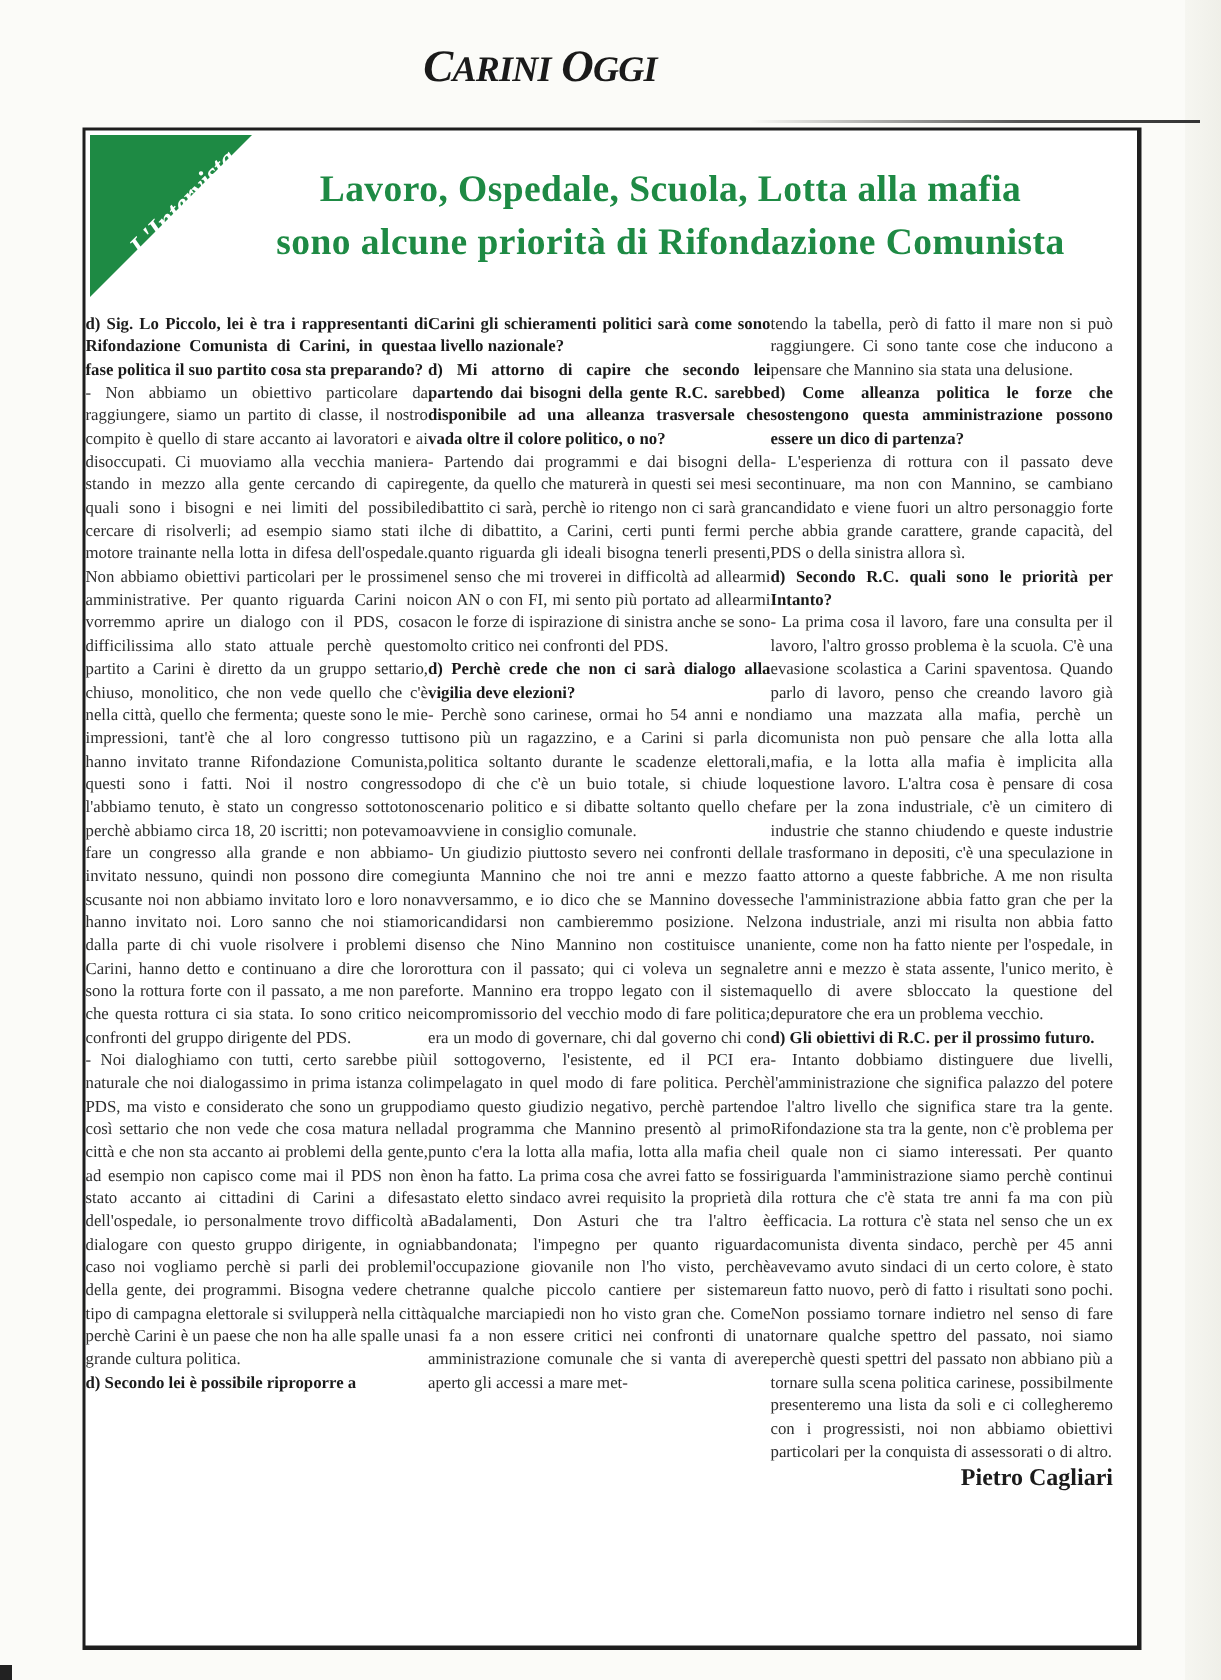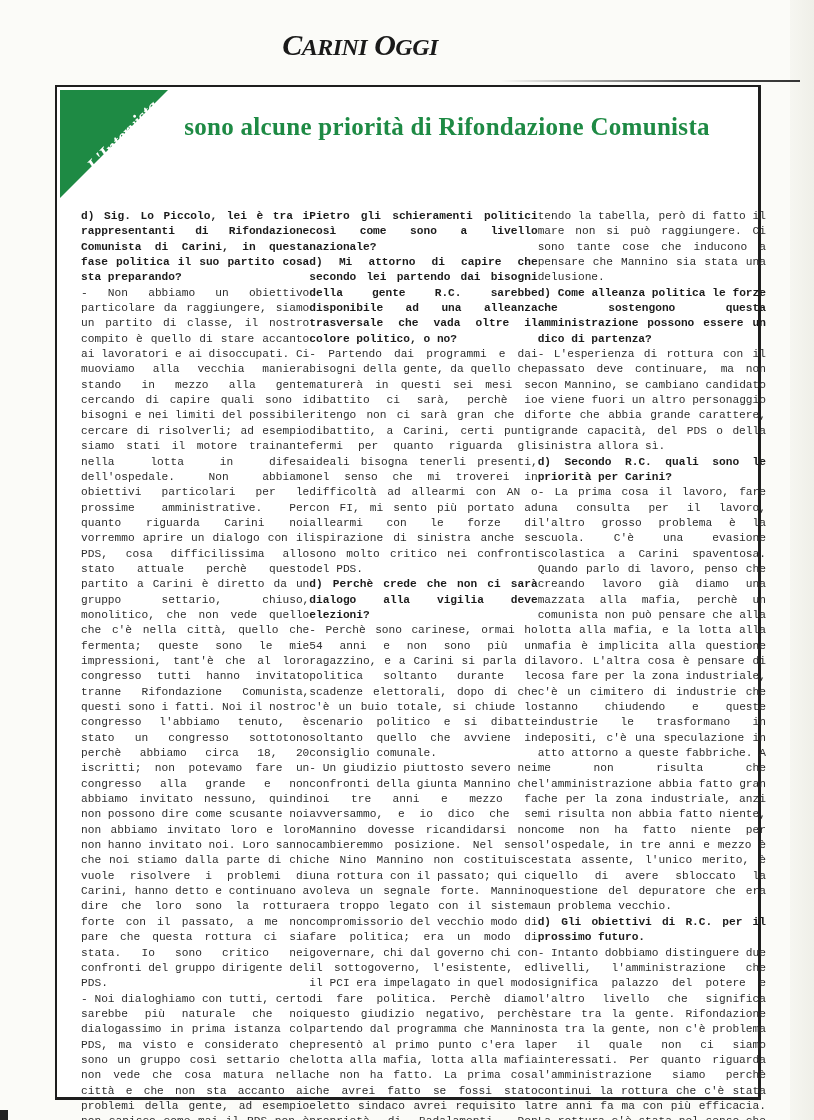--- a/index.html
+++ b/index.html
@@ -37,22 +37,22 @@
     transform: rotate(-45deg); transform-origin: 50% 50%;
     color: #ffffff; font-style: italic; font-weight: bold; font-size: 19px;
     font-family: "Liberation Serif", serif;
   }
   .headline {
     position: absolute; left: 90px; top: 22px; width: 600px; text-align: center;
     color: #1e8a44; font-weight: bold; font-size: 25px; line-height: 35px;
     font-family: "Liberation Serif", serif; letter-spacing: 0.3px;
   }
   .columns {
-    position: absolute; left: 24px; top: 122px; width: 685px; height: 885px;
-    display: flex; gap: 0; font-family: Liberation Mono, monospace;
+    position: absolute; left: 0; top: 122px; width: 685px; height: 885px;
+    display: flex; gap: 0;
   }
   .col {
     flex: 1 1 0; font-size: 11.2px; line-height: 15.35px; text-align: justify;
     hyphens: manual; color: #2e2e2e;
   }
   .col p { margin: 0; }
   .q { font-weight: bold; color: #1b1b1b; }
   .signature {
     text-align: right; font-weight: bold; font-size: 16px; margin-top: 2px; color: #1b1b1b;
   }
@@ -75,43 +75,44 @@
 </div>
 <div class="top-rule"></div>
 
 <div class="frame">
   <div class="corner">
     <div class="corner-tri"></div>
     <div class="corner-label">L'Intervista</div>
   </div>
 
   <div class="headline">
+    <div>Lavoro, Ospedale, Scuola, Lotta alla mafia</div>
     <div>sono alcune priorità di Rifondazione Comunista</div>
   </div>
 
   <div class="columns">
     <div class="col">
         <p class="q">d) Sig. Lo Piccolo, lei è tra i rappresentanti di Rifondazione Comunista di Carini, in questa fase politica il suo partito cosa sta preparando?</p>
         <p class="a">- Non abbiamo un obiettivo particolare da raggiungere, siamo un partito di classe, il nostro compito è quello di stare accanto ai lavoratori e ai disoccupati. Ci muoviamo alla vecchia maniera stando in mezzo alla gente cercando di capire quali sono i bisogni e nei limiti del possibile cercare di risolverli; ad esempio siamo stati il motore trainante nella lotta in difesa dell'ospedale. Non abbiamo obiettivi particolari per le prossime amministrative. Per quanto riguarda Carini noi vorremmo aprire un dialogo con il PDS, cosa difficilissima allo stato attuale perchè questo partito a Carini è diretto da un gruppo settario, chiuso, monolitico, che non vede quello che c'è nella città, quello che fermenta; queste sono le mie impressioni, tant'è che al loro congresso tutti hanno invitato tranne Rifondazione Comunista, questi sono i fatti. Noi il nostro congresso l'abbiamo tenuto, è stato un congresso sottotono perchè abbiamo circa 18, 20 iscritti; non potevamo fare un congresso alla grande e non abbiamo invitato nessuno, quindi non possono dire come scusante noi non abbiamo invitato loro e loro non hanno invitato noi. Loro sanno che noi stiamo dalla parte di chi vuole risolvere i problemi di Carini, hanno detto e continuano a dire che loro sono la rottura forte con il passato, a me non pare che questa rottura ci sia stata. Io sono critico nei confronti del gruppo dirigente del PDS.</p>
         <p class="a">- Noi dialoghiamo con tutti, certo sarebbe più naturale che noi dialogassimo in prima istanza col PDS, ma visto e considerato che sono un gruppo così settario che non vede che cosa matura nella città e che non sta accanto ai problemi della gente, ad esempio non capisco come mai il PDS non è stato accanto ai cittadini di Carini a difesa dell'ospedale, io personalmente trovo difficoltà a dialogare con questo gruppo dirigente, in ogni caso noi vogliamo perchè si parli dei problemi della gente, dei programmi. Bisogna vedere che tipo di campagna elettorale si svilupperà nella città perchè Carini è un paese che non ha alle spalle una grande cultura politica.</p>
         <p class="q">d) Secondo lei è possibile riproporre a</p>
       </div>
     <div class="col">
-        <p class="q">Pietro gli schieramenti politici così come sono a livello nazionale?</p>
+        <p class="q">Carini gli schieramenti politici sarà come sono a livello nazionale?</p>
         <p class="q">d) Mi attorno di capire che secondo lei partendo dai bisogni della gente R.C. sarebbe disponibile ad una alleanza trasversale che vada oltre il colore politico, o no?</p>
         <p class="a">- Partendo dai programmi e dai bisogni della gente, da quello che maturerà in questi sei mesi se dibattito ci sarà, perchè io ritengo non ci sarà gran che di dibattito, a Carini, certi punti fermi per quanto riguarda gli ideali bisogna tenerli presenti, nel senso che mi troverei in difficoltà ad allearmi con AN o con FI, mi sento più portato ad allearmi con le forze di ispirazione di sinistra anche se sono molto critico nei confronti del PDS.</p>
         <p class="q">d) Perchè crede che non ci sarà dialogo alla vigilia deve elezioni?</p>
         <p class="a">- Perchè sono carinese, ormai ho 54 anni e non sono più un ragazzino, e a Carini si parla di politica soltanto durante le scadenze elettorali, dopo di che c'è un buio totale, si chiude lo scenario politico e si dibatte soltanto quello che avviene in consiglio comunale.</p>
         <p class="a">- Un giudizio piuttosto severo nei confronti della giunta Mannino che noi tre anni e mezzo fa avversammo, e io dico che se Mannino dovesse ricandidarsi non cambieremmo posizione. Nel senso che Nino Mannino non costituisce una rottura con il passato; qui ci voleva un segnale forte. Mannino era troppo legato con il sistema compromissorio del vecchio modo di fare politica; era un modo di governare, chi dal governo chi con il sottogoverno, l'esistente, ed il PCI era impelagato in quel modo di fare politica. Perchè diamo questo giudizio negativo, perchè partendo dal programma che Mannino presentò al primo punto c'era la lotta alla mafia, lotta alla mafia che non ha fatto. La prima cosa che avrei fatto se fossi stato eletto sindaco avrei requisito la proprietà di Badalamenti, Don Asturi che tra l'altro è abbandonata; l'impegno per quanto riguarda l'occupazione giovanile non l'ho visto, perchè tranne qualche piccolo cantiere per sistemare qualche marciapiedi non ho visto gran che. Come si fa a non essere critici nei confronti di una amministrazione comunale che si vanta di avere aperto gli accessi a mare met-</p>
       </div>
     <div class="col">
         <p class="a">tendo la tabella, però di fatto il mare non si può raggiungere. Ci sono tante cose che inducono a pensare che Mannino sia stata una delusione.</p>
         <p class="q">d) Come alleanza politica le forze che sostengono questa amministrazione possono essere un dico di partenza?</p>
         <p class="a">- L'esperienza di rottura con il passato deve continuare, ma non con Mannino, se cambiano candidato e viene fuori un altro personaggio forte che abbia grande carattere, grande capacità, del PDS o della sinistra allora sì.</p>
-        <p class="q">d) Secondo R.C. quali sono le priorità per Carini?</p>
+        <p class="q">d) Secondo R.C. quali sono le priorità per Intanto?</p>
         <p class="a">- La prima cosa il lavoro, fare una consulta per il lavoro, l'altro grosso problema è la scuola. C'è una evasione scolastica a Carini spaventosa. Quando parlo di lavoro, penso che creando lavoro già diamo una mazzata alla mafia, perchè un comunista non può pensare che alla lotta alla mafia, e la lotta alla mafia è implicita alla questione lavoro. L'altra cosa è pensare di cosa fare per la zona industriale, c'è un cimitero di industrie che stanno chiudendo e queste industrie le trasformano in depositi, c'è una speculazione in atto attorno a queste fabbriche. A me non risulta che l'amministrazione abbia fatto gran che per la zona industriale, anzi mi risulta non abbia fatto niente, come non ha fatto niente per l'ospedale, in tre anni e mezzo è stata assente, l'unico merito, è quello di avere sbloccato la questione del depuratore che era un problema vecchio.</p>
         <p class="q">d) Gli obiettivi di R.C. per il prossimo futuro.</p>
         <p class="a">- Intanto dobbiamo distinguere due livelli, l'amministrazione che significa palazzo del potere e l'altro livello che significa stare tra la gente. Rifondazione sta tra la gente, non c'è problema per il quale non ci siamo interessati. Per quanto riguarda l'amministrazione siamo perchè continui la rottura che c'è stata tre anni fa ma con più efficacia. La rottura c'è stata nel senso che un ex comunista diventa sindaco, perchè per 45 anni avevamo avuto sindaci di un certo colore, è stato un fatto nuovo, però di fatto i risultati sono pochi. Non possiamo tornare indietro nel senso di fare tornare qualche spettro del passato, noi siamo perchè questi spettri del passato non abbiano più a tornare sulla scena politica carinese, possibilmente presenteremo una lista da soli e ci collegheremo con i progressisti, noi non abbiamo obiettivi particolari per la conquista di assessorati o di altro.</p>
         <div class="signature">Pietro Cagliari</div>
       </div>
   </div>
 </div>
 
 <div class="page-mark"></div>
 

